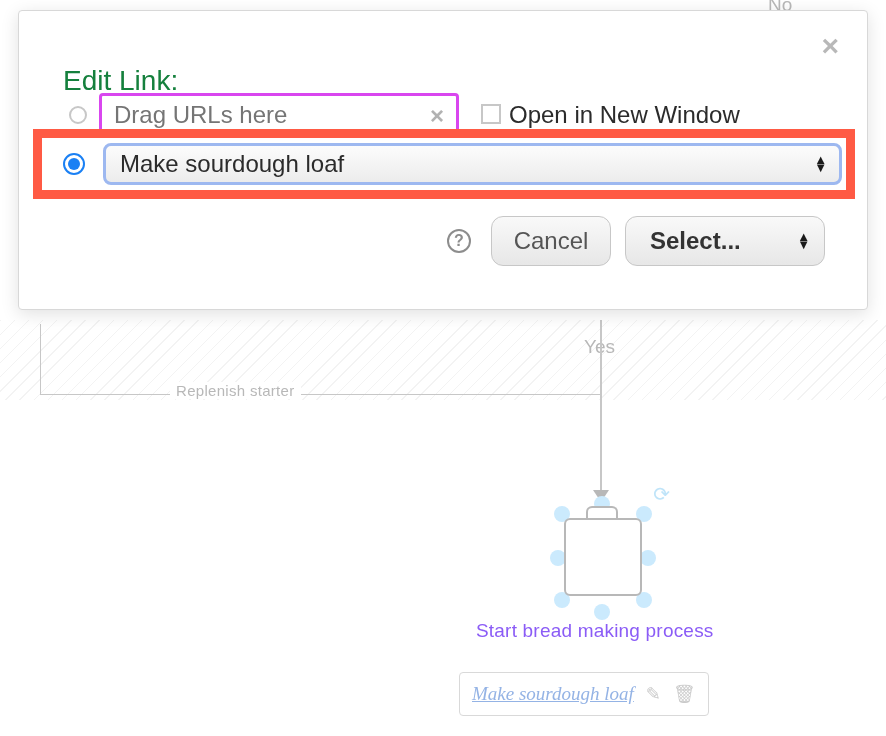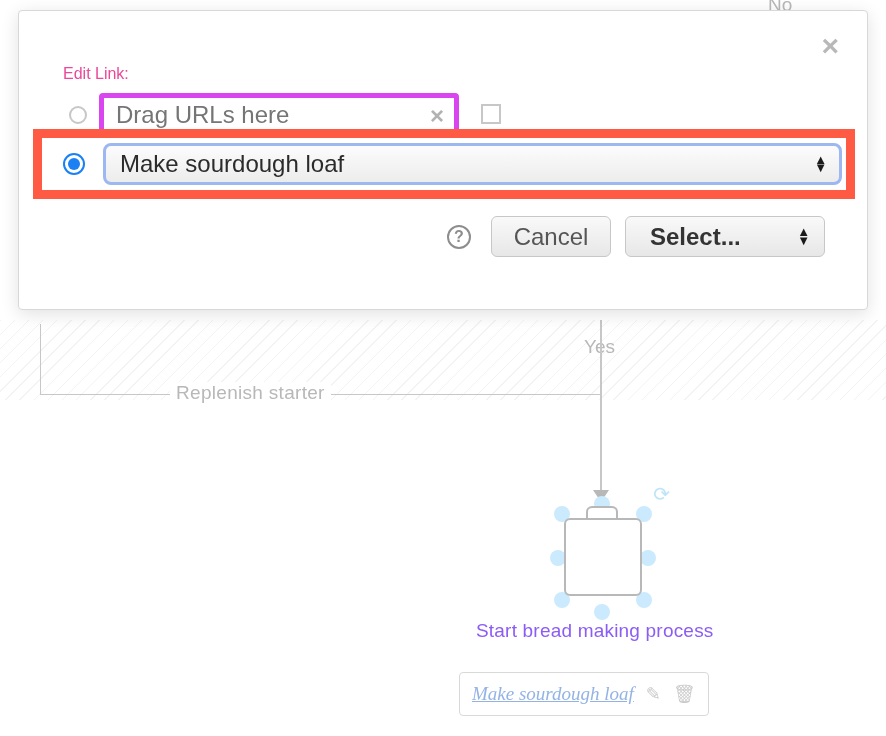--- a/index.html
+++ b/index.html
@@ -54,21 +54,21 @@
       width: 1px;
       height: 70px;
       background: #c7c7c7;
     }
     .replenish-label {
       position: absolute;
       top: 382px;
       left: 170px;
       background: #fff;
       padding: 0 6px;
-      font-size: 19px;
+      font-size: 15px;
       color: #b8b8b8;
       letter-spacing: 0.3px;
     }
     .yes-label {
       position: absolute;
       top: 336px;
       left: 584px;
       font-size: 19px;
       color: #b8b8b8;
     }
@@ -191,40 +191,40 @@
       color: #b8b8b8;
       font-size: 30px;
       font-weight: bold;
       cursor: pointer;
       line-height: 1;
     }
     .dialog-title {
       position: absolute;
       top: 54px;
       left: 44px;
-      font-size: 16px;
-      color: #ec4899;
+      font-size: 28px;
+      color: #15803d;
     }
     .row1-radio {
       position: absolute;
       top: 95px;
       left: 50px;
       width: 18px;
       height: 18px;
       border: 2px solid #c7c7c7;
       border-radius: 50%;
       background: #fff;
     }
     .row1-input {
       position: absolute;
       top: 82px;
       left: 80px;
       width: 360px;
       height: 44px;
-      border: 5px solid #d946ef;
+      border: 3px solid #d946ef;
       border-radius: 4px;
       background: #fff;
       font-size: 24px;
       color: #b2b2b2;
       padding: 0 12px;
     }
     .row1-clear {
       position: absolute;
       top: 91px;
       left: 411px;
@@ -324,22 +324,22 @@
       color: #8d8d8d;
       border-radius: 50%;
       display: flex;
       align-items: center;
       justify-content: center;
       font-size: 16px;
       font-weight: bold;
       margin-right: 6px;
     }
     .btn {
-      height: 41px;
-      border-radius: 6px;
+      height: 50px;
+      border-radius: 12px;
       border: 1px solid #c7c7c7;
       font-size: 24px;
       display: flex;
       align-items: center;
       justify-content: center;
       cursor: pointer;
     }
     .btn-cancel {
       width: 120px;
       background: linear-gradient(#f9f9f9, #e7e7e7);
@@ -409,20 +409,21 @@
 </div>
 
 <div class="dialog">
   <div class="dialog-close">×</div>
   <div class="dialog-title">Edit Link:</div>
 
   <div class="row1-radio"></div>
   <input class="row1-input" type="text" placeholder="Drag URLs here" style="">
   <div class="row1-clear">×</div>
   <div class="row1-check"></div>
+  <div class="row1-checklabel">Open in New Window</div>
 
   <div class="highlight-box">
     <div class="row2-radio"></div>
     <div class="row2-select">
       <span>Make sourdough loaf</span>
       <span class="row2-caret">
           <span>▲</span>
           <span>▼</span>
         </span>
     </div>

